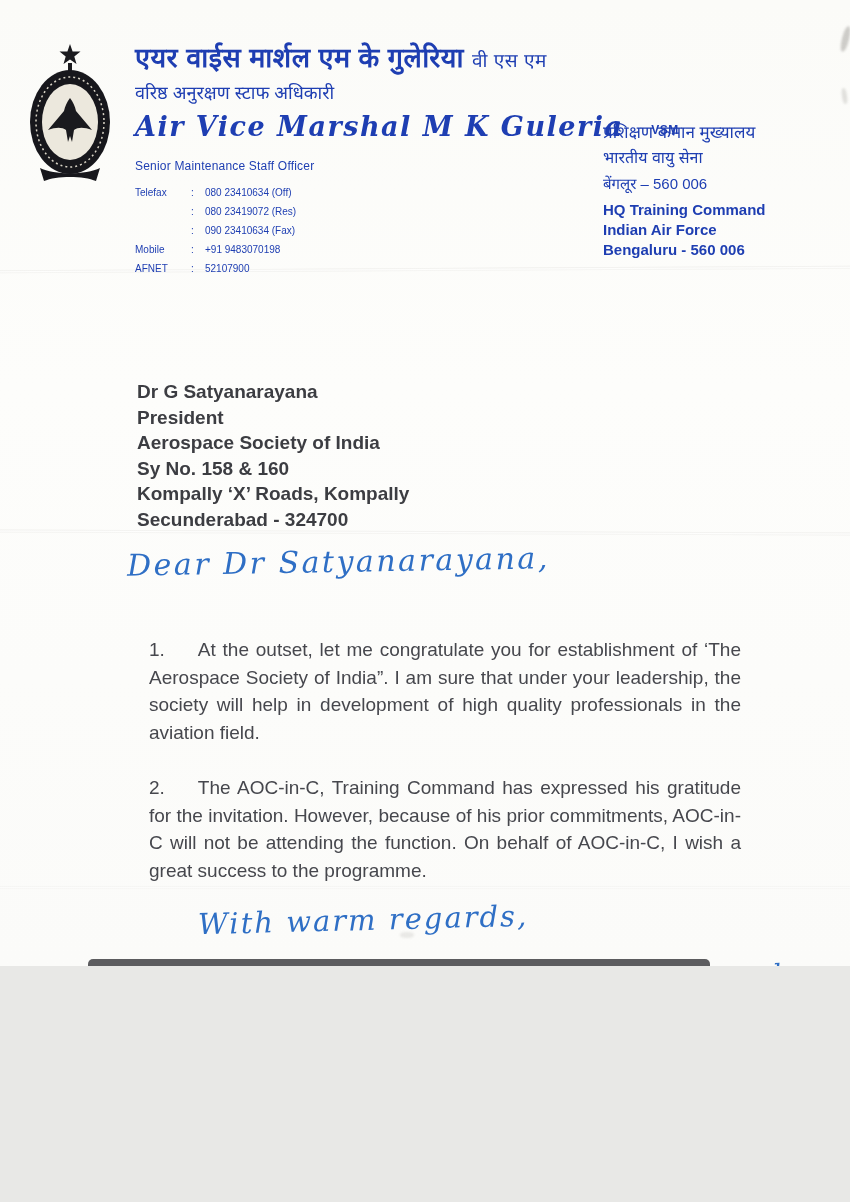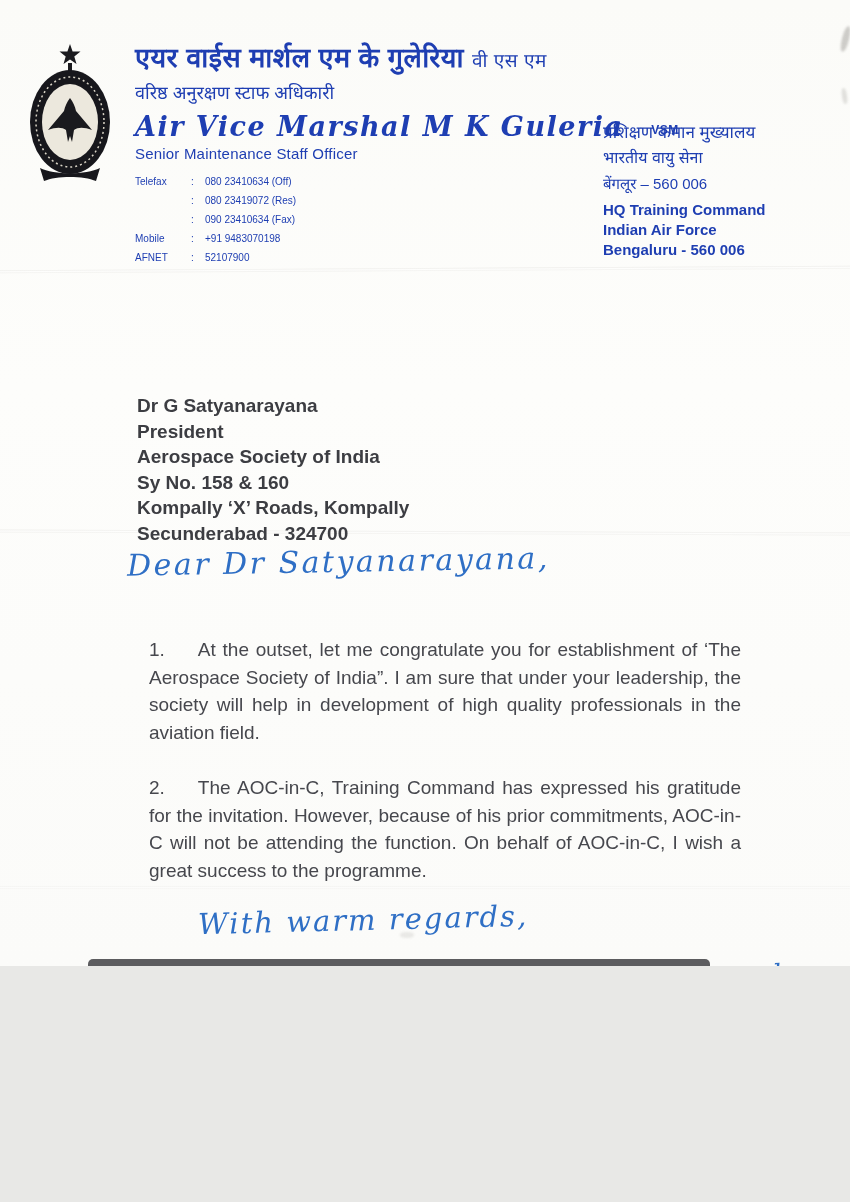--- a/index.html
+++ b/index.html
@@ -23,40 +23,40 @@
   
   .crest{position:absolute;left:24px;top:42px;width:92px;height:144px;}
   .officer{position:absolute;left:135px;top:38px;color:#1e3eb2;}
   .hindi-name{font-size:27px;font-weight:bold;letter-spacing:.5px;}
   .hindi-name .suffix{font-size:19px;font-weight:normal;}
   .hindi-title{font-size:18px;margin-top:5px;}
   .script-name{font-family:"DejaVu Serif",serif;font-style:italic;font-weight:bold;
     font-size:27px;margin-top:7px;letter-spacing:1.5px;}
   .script-name .vsm{font-family:"Liberation Sans",sans-serif;font-style:normal;
     font-size:12px;font-weight:bold;letter-spacing:.5px;vertical-align:2px;margin-left:17px;}
-  .eng-title{font-size:15px;margin-top:3px;letter-spacing:.2px;}
+  .eng-title{font-size:12px;margin-top:17px;letter-spacing:.2px;}
   .contact{margin-top:10px;font-size:10px;line-height:19px;}
   .contact-row{display:flex;}
   .contact-row .lbl{width:56px;}
   .contact-row .sep{width:14px;}
   .command{position:absolute;left:603px;top:120px;color:#1e3eb2;}
   .command .h1{font-size:17px;line-height:25px;}
   .command .h2{font-size:16px;line-height:25px;}
   .command .city{font-size:15px;line-height:24px;margin-top:2px;}
   .command .e{font-size:15px;font-weight:bold;line-height:20px;}
   .command .e-first{margin-top:4px;}
   
   .ref-row{position:absolute;left:137px;top:304px;width:558px;display:flex;
     justify-content:space-between;align-items:baseline;}
   .ref{font-size:18px;color:#4b4e55;letter-spacing:.3px;}
   .date{font-size:18px;color:#3f4248;}
   .date .day{font-family:"DejaVu Serif",serif;font-style:italic;color:#2f6fc5;
     font-size:20px;letter-spacing:9px;margin-right:6px;}
   
-  .recipient{position:absolute;left:137px;top:393px;font-weight:bold;font-size:19px;
+  .recipient{position:absolute;left:137px;top:379px;font-weight:bold;font-size:19px;
     line-height:25.5px;color:#3c3d42;}
   
   .hand{font-family:"DejaVu Serif",serif;font-style:italic;color:#2f6fc5;}
   .salutation{position:absolute;left:127px;top:544px;font-size:30px;letter-spacing:2.5px;
     transform:rotate(-1deg);}
   .regards{position:absolute;left:198px;top:903px;font-size:29px;letter-spacing:2px;
     transform:rotate(-1.5deg);}
   .signoff{position:absolute;left:583px;top:966px;font-size:26px;letter-spacing:1px;
     transform:rotate(-5deg);white-space:nowrap;}
   .signature{position:absolute;left:543px;top:1002px;}

